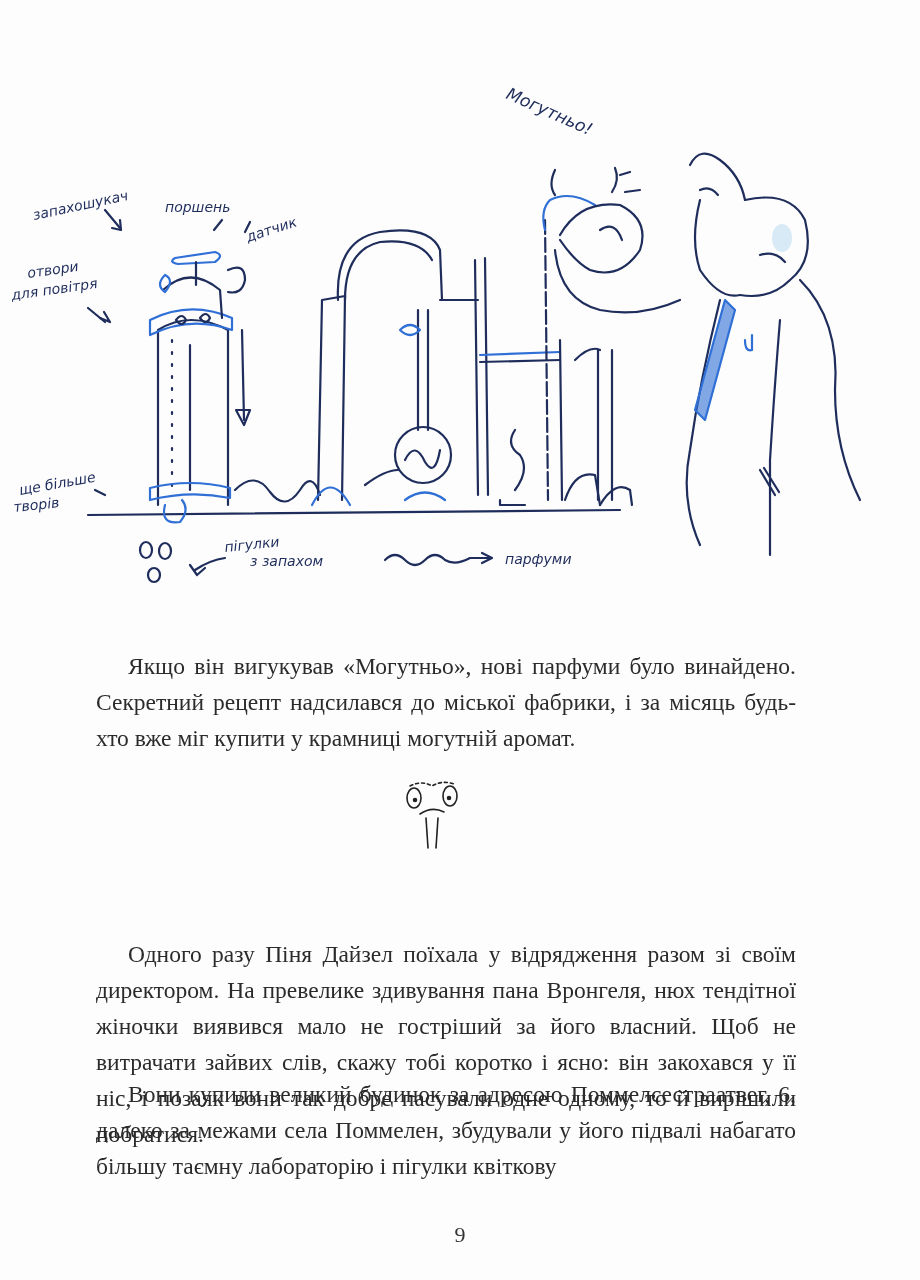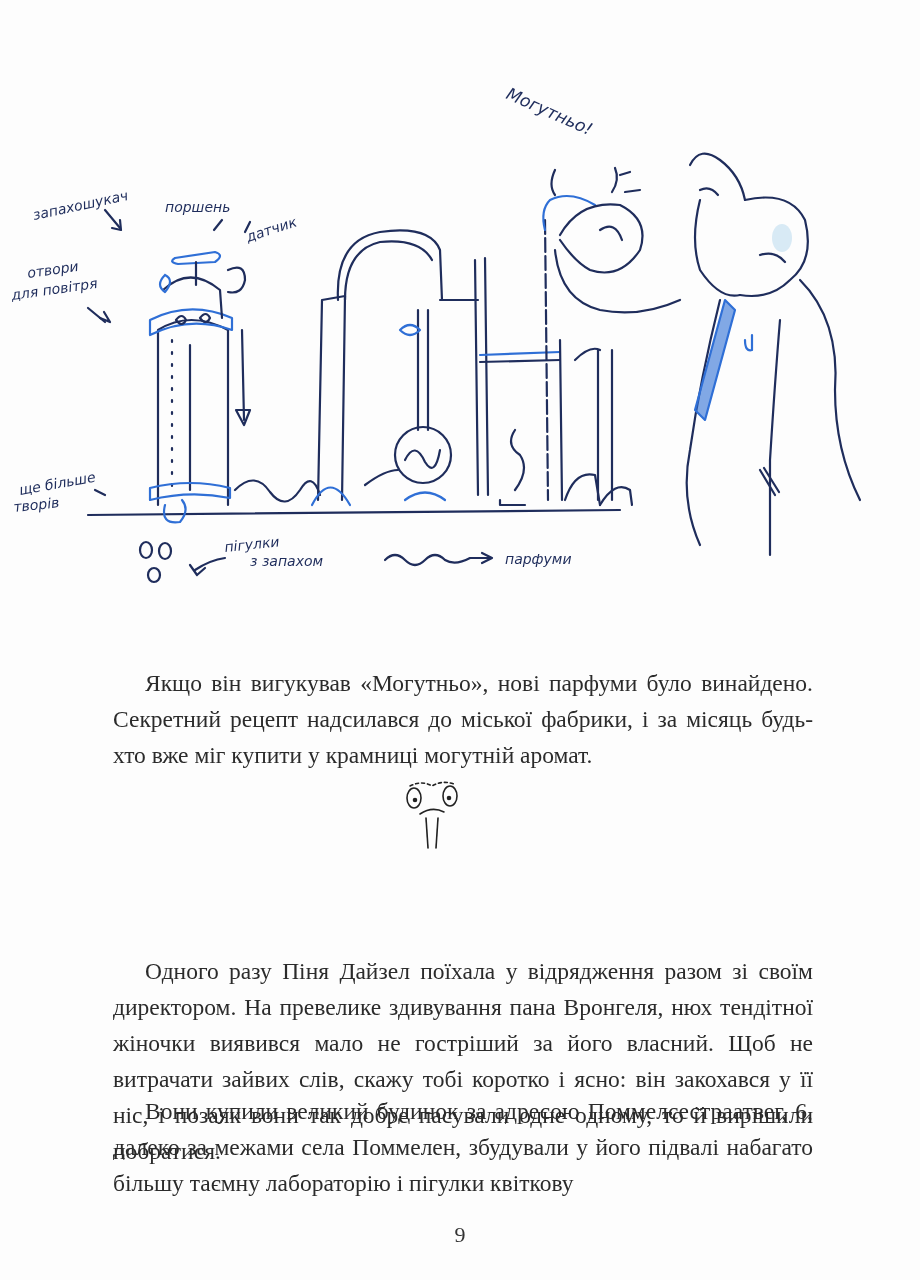--- a/index.html
+++ b/index.html
@@ -1,21 +1,21 @@
 <!DOCTYPE html>
 <html><head>
   <meta charset="utf-8">
   <style>
     html, body { margin: 0; padding: 0; background: #ffffff; }
     body { width: 920px; height: 1280px; position: relative; overflow: hidden; font-family: "DejaVu Serif", serif; color: #2a2a2a; }
     .page { position: absolute; left: 0; top: 0; width: 920px; height: 1280px; background: #fdfdfd; }
     .illustration { position: absolute; left: 0; top: 60px; width: 920px; height: 560px; }
     .illustration svg { width: 100%; height: 100%; }
     .hand { font-family: "DejaVu Sans", sans-serif; font-style: italic; fill: #1f2d5c; }
-    .para { position: absolute; left: 96px; width: 700px; font-family: "Liberation Serif", serif; font-size: 23.5px; line-height: 36px; text-align: justify; color: #2b2b2b; margin: 17px; }
+    .para { position: absolute; left: 96px; width: 700px; font-family: "Liberation Serif", serif; font-size: 23.5px; line-height: 36px; text-align: justify; color: #2b2b2b; margin: 0; }
     .para.indent { text-indent: 32px; }
     .p1 { top: 648px; }
     .p2 { top: 936px; }
     .p3 { top: 1076px; }
     .ornament { position: absolute; left: 398px; top: 774px; width: 70px; height: 80px; }
     .page-number { position: absolute; left: 0; width: 920px; top: 1222px; text-align: center; font-family: "Liberation Serif", serif; font-size: 22px; color: #333; }
   </style>
 </head>
 <body>
 

